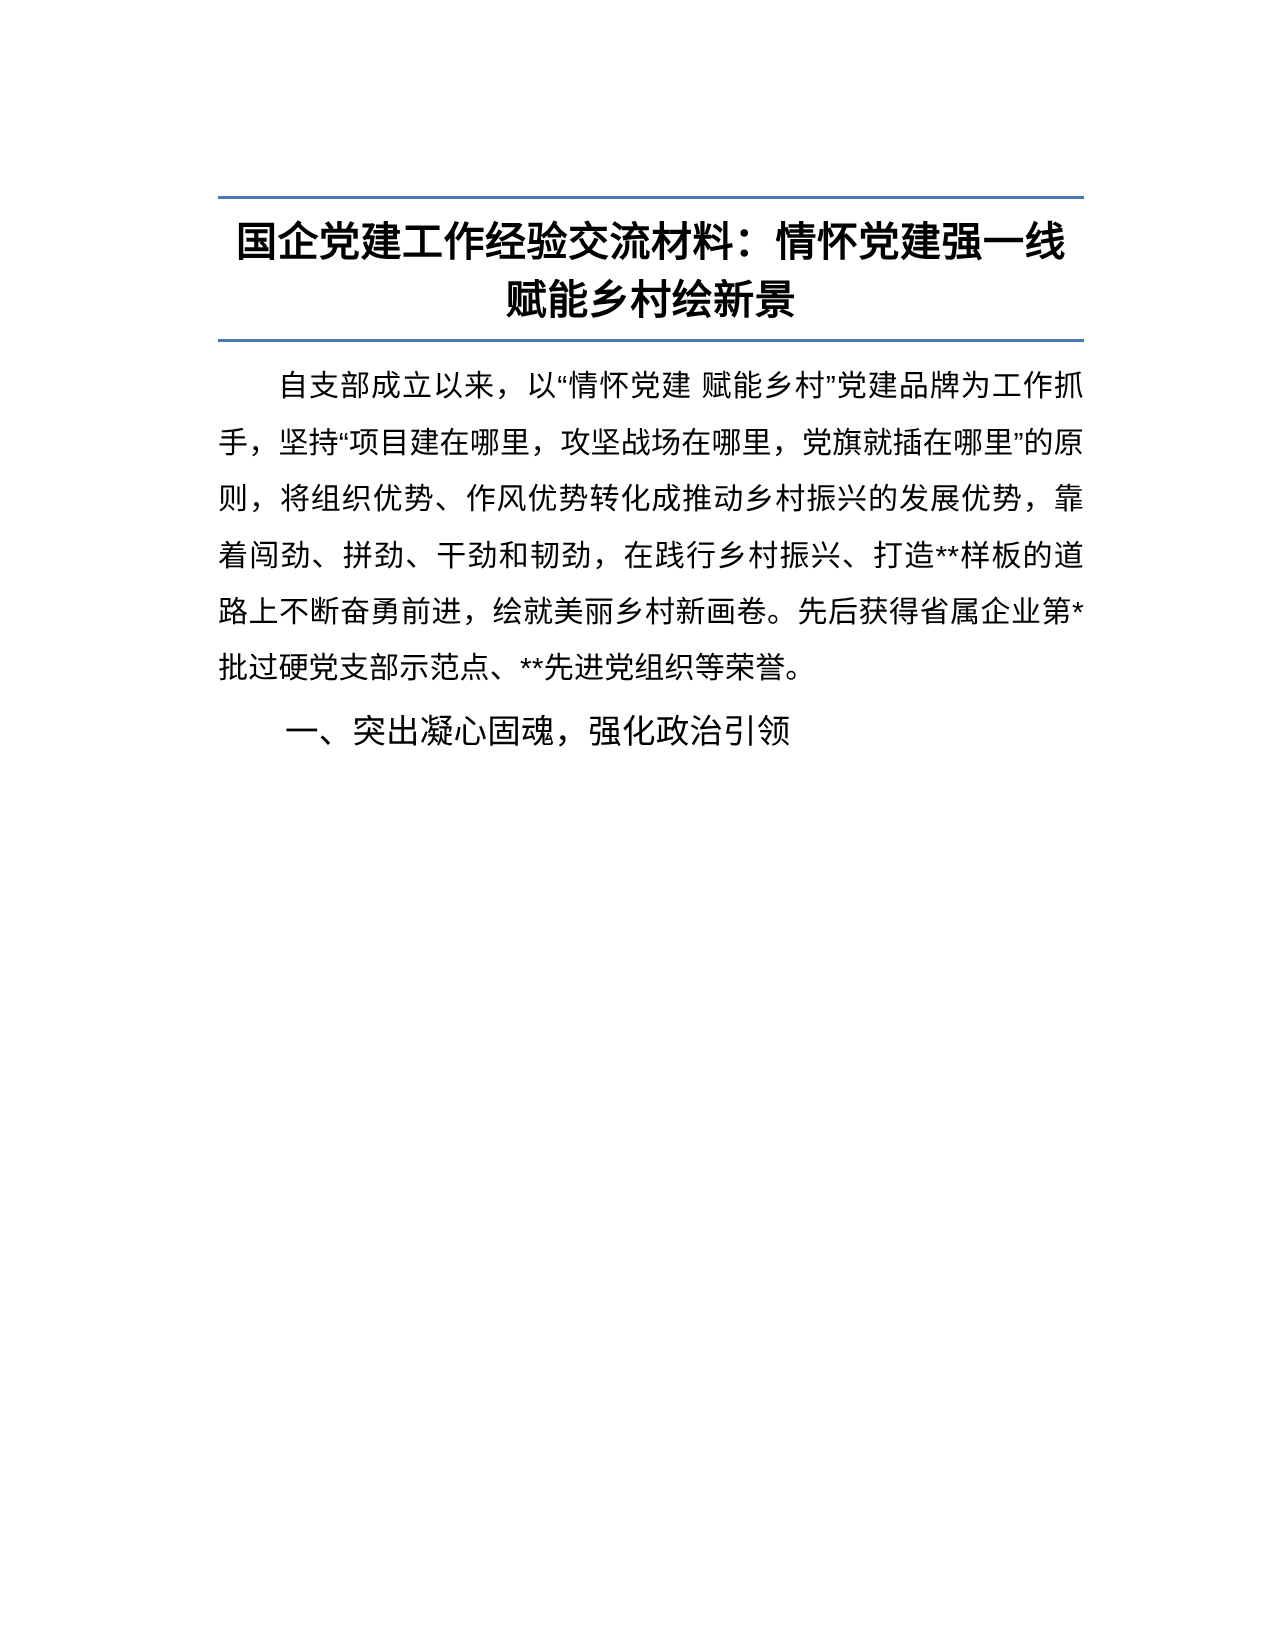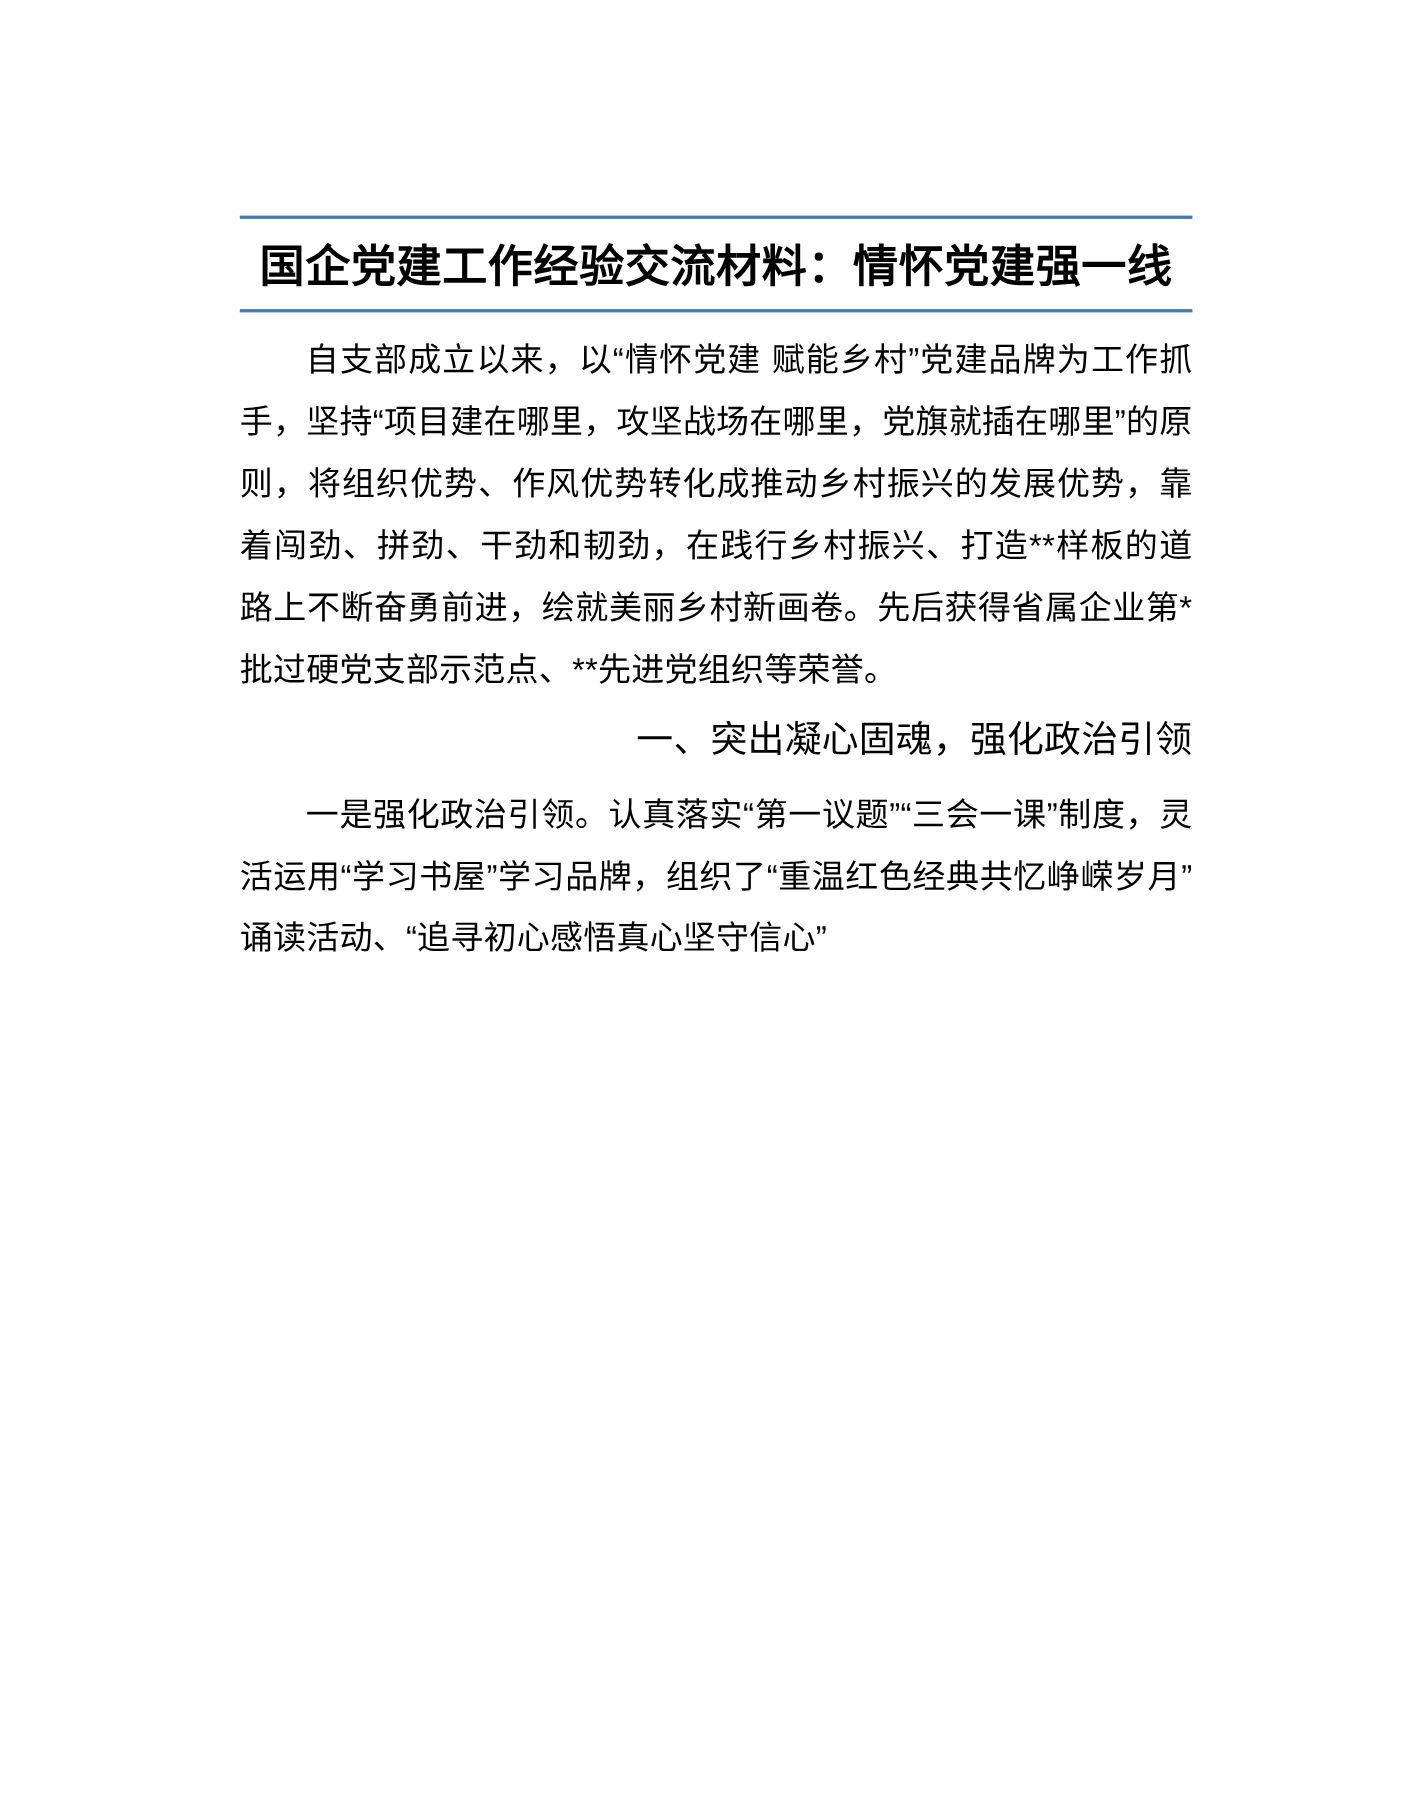--- a/index.html
+++ b/index.html
@@ -59,44 +59,43 @@
     letter-spacing: 0.2px;
     word-break: break-all;
   }
   .section-head {
     font-size: 33.5px;
     line-height: 1.88;
     text-indent: 2em;
     margin: 0;
     padding: 0;
     letter-spacing: 0.2px;
-    text-align: right;
   }
   .spacer-sm { height: 10px; }
   .spacer-xs { height: 4px; }
 </style>
 </head>
 <body>
 
 <div class="page">
   <div class="content">
 
     <div class="title-block" style="border-top-color: rgb(74, 120, 176); border-bottom-color: rgb(74, 120, 176);">
       <div class="doc-title">国企党建工作经验交流材料：情怀党建强一线</div>
+      <div class="doc-title">赋能乡村绘新景</div>
     </div>
 
     <div class="spacer-sm"></div>
 
     <p class="body-para">自支部成立以来，以“情怀党建 赋能乡村”党建品牌为工作抓手，坚持“项目建在哪里，攻坚战场在哪里，党旗就插在哪里”的原则，将组织优势、作风优势转化成推动乡村振兴的发展优势，靠着闯劲、拼劲、干劲和韧劲，在践行乡村振兴、打造**样板的道路上不断奋勇前进，绘就美丽乡村新画卷。先后获得省属企业第*批过硬党支部示范点、**先进党组织等荣誉。</p>
 
     <div class="spacer-xs"></div>
 
     <p class="section-head">一、突出凝心固魂，强化政治引领</p>
 
     <div class="spacer-xs"></div>
 
 
     <div class="spacer-xs"></div>
 
-    <p class="body-para">一是强化政治引领。认真落实“第一议题”“三会一课”制度，灵活运用“学习书屋”学习品牌，组织了“重温红色经典共忆峥嵘岁月”诵读活动、“追寻初心感悟真心坚守信心”</p>
 
   </div>
 </div>
 
 </body></html>

